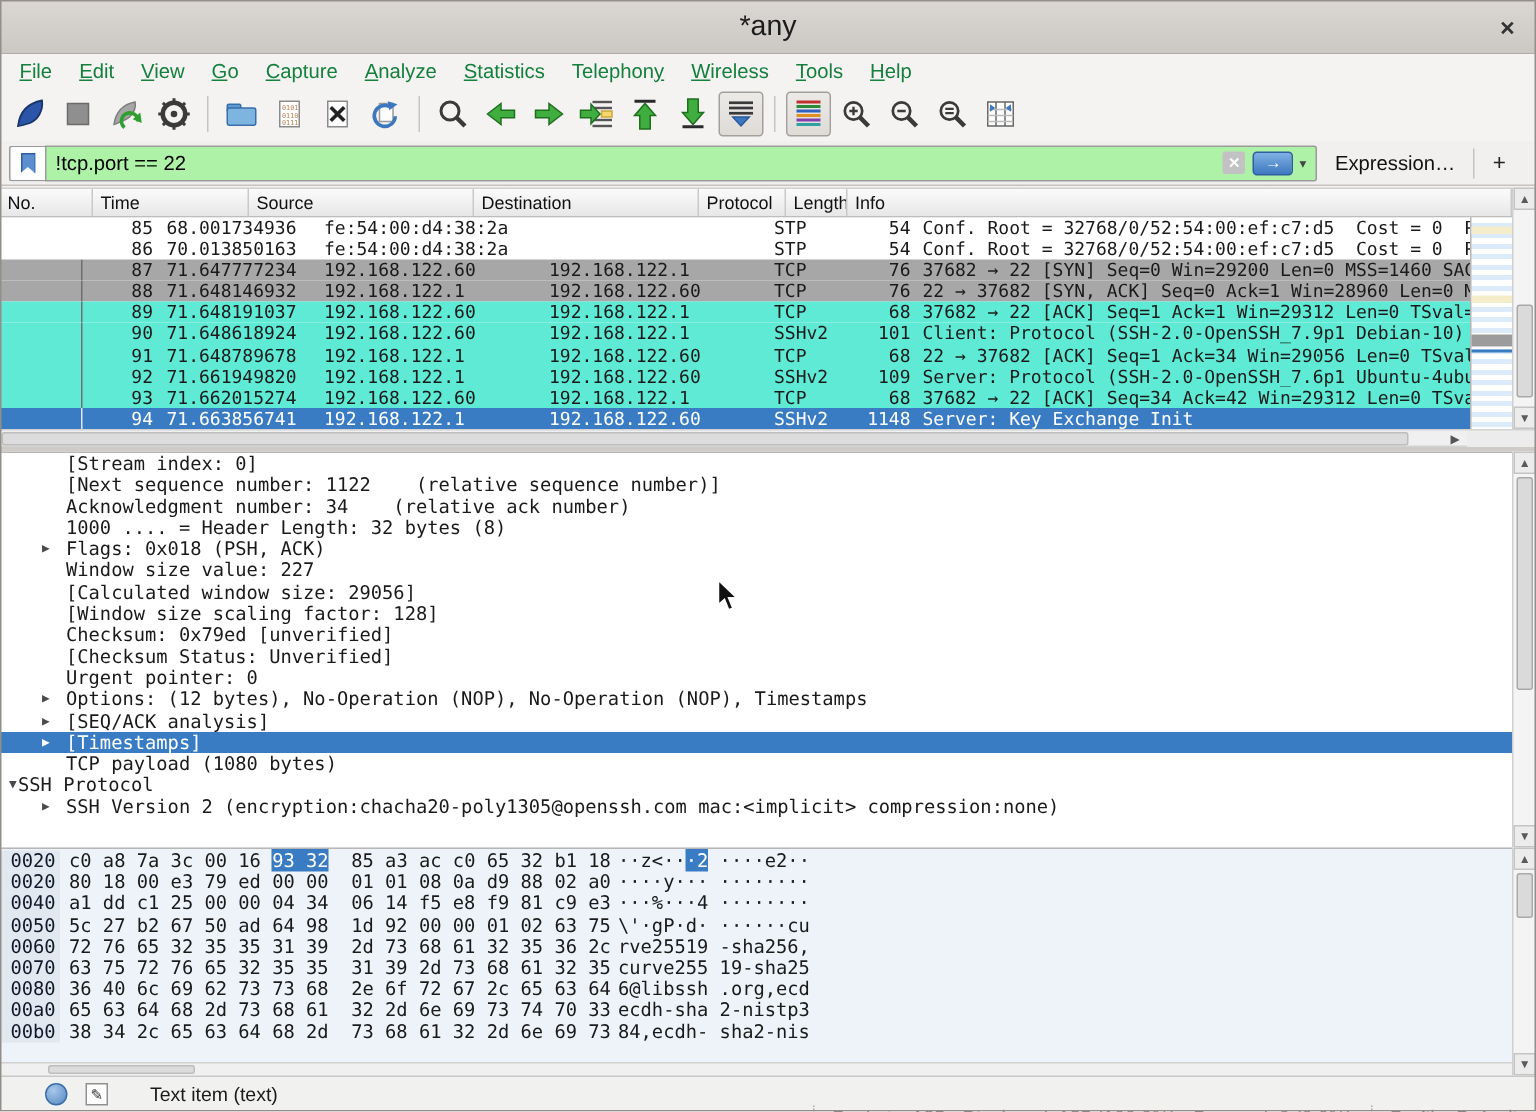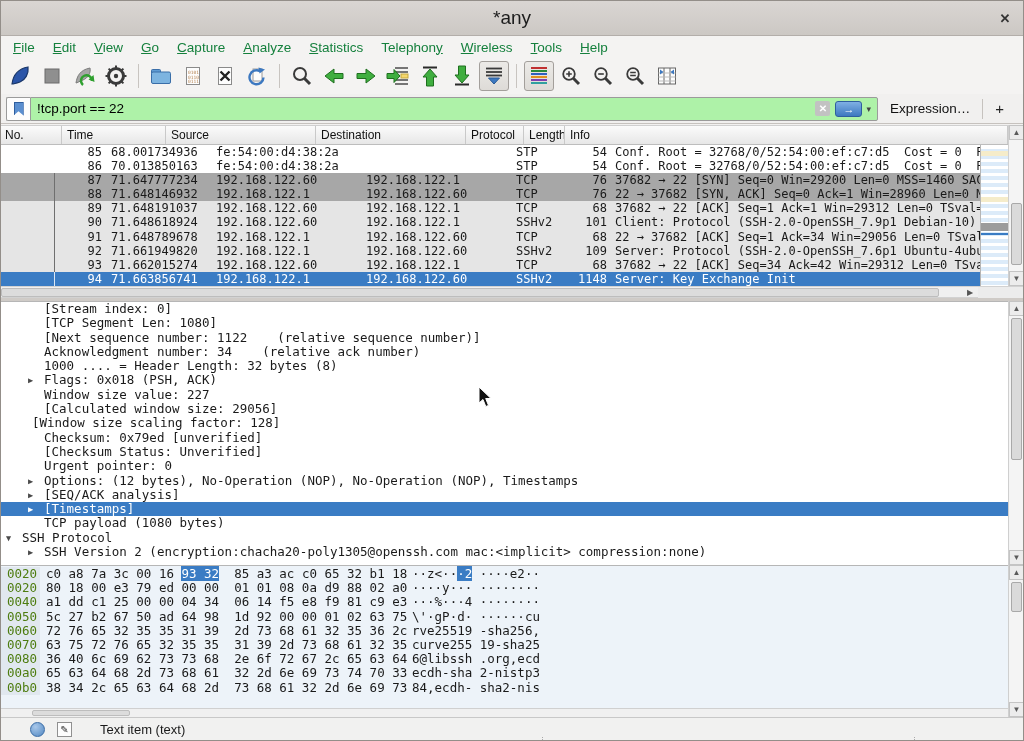--- a/index.html
+++ b/index.html
@@ -62,21 +62,21 @@
     font-size:12px; color:#111; }
   .hcell { border-right:1px solid #c9c9c9; padding:2px 0 0 5px; overflow:hidden; white-space:nowrap; }
   .w-no{width:62px;} .w-time{width:104px;} .w-src{width:150px;} .w-dst{width:150px;}
   .w-proto{width:58px;} .w-len{width:41px;} .w-info{flex:1;}
 
   .packet-rows { position:absolute; left:0; top:145px; width:980px; height:141px;
     overflow:hidden; background:#fff; }
   .prow { display:flex; height:14.1px; line-height:14.1px; font-size:12px;
     font-family:"DejaVu Sans Mono",monospace; white-space:pre;padding-left:46px; }
   .prow.gray { background:#a7a7a7; }
-  .prow.tcp  { background:#e5e5e5; }
+  .prow.tcp  { background:#5eead4; }
   .prow.sel  { background:#3a7cc4; color:#fff; }
   .pcell { overflow:hidden; flex:none; }
   .c-no   { width:62px; text-align:right; padding-right:6px; position:relative; }
   .c-time { width:104px; padding-left:3px; }
   .c-src  { width:150px; padding-left:4px; }
   .c-dst  { width:150px; padding-left:4px; }
   .c-proto{ width:58px;  padding-left:4px; }
   .c-len  { width:41px;  text-align:right; padding-right:4px; }
   .c-info { flex:1; padding-left:4px; }
   .relmark { position:absolute; left:8px; top:0; bottom:0; width:1px; background:#6f6f6f; }
@@ -116,21 +116,21 @@
   .drow.sel .darrow { color:#fff; }
   .dtext { display:inline-block; }
 
   
   .hex-pane { position:absolute; left:0; top:565px; width:1008px; height:152px;
     background:#edf3f9; border-top:1px solid #b6b6b6; overflow:hidden; }
   .hex-rows { position:absolute; left:0; top:1px; width:1008px; }
   .hrow { position:relative; height:14.2px; line-height:14.2px; font-size:12.5px;
     font-family:"DejaVu Sans Mono",monospace; white-space:pre; }
   .h-off { position:absolute; left:0; top:0; width:40px; height:14.2px;
-    background:#e1e8ef; color:#4d7c0f; padding-left:7px; }
+    background:#e1e8ef; color:#0f172a; padding-left:7px; }
   .h-bytes { position:absolute; left:46px; top:0; }
   .h-ascii { position:absolute; left:412px; top:0; }
   .hl { background:#3a7cc4; color:#fff; }
   .hex-hscroll { position:absolute; left:0; bottom:0; width:1008px; height:9px;
     background:#f0f0f0; border-top:1px solid #d0d0d0; }
   .hex-hscroll .hthumb { top:1px; height:6px; }
 
   
   .statusbar { position:absolute; left:0; top:717px; width:1024px; height:24px;
     background:#f1f1f0; border-top:1px solid #c8c8c8; display:flex; align-items:center;
@@ -386,36 +386,35 @@
   <span class="hthumb" style="left:1px;width:938px;"></span>
   <span class="harrow" style="right:0;">▶</span>
 </div>
 <div class="corner"></div>
 
 <div class="splitter"></div>
 
 <div class="detail-pane">
   <div>
       <div class="drow"><span class="darrow" style="left: 28px;"></span><span class="dtext" style="margin-left: 44px;">[Stream index: 0]</span></div>
-      <div class="drow"><span class="darrow" style="left: 28px;"></span><span class="dtext" style="margin-left: 44px;">[TCP Segment Len: 1080]</span></div>
       <div class="drow"><span class="darrow" style="left: 28px;"></span><span class="dtext" style="margin-left: 44px;">[Next sequence number: 1122    (relative sequence number)]</span></div>
       <div class="drow"><span class="darrow" style="left: 28px;"></span><span class="dtext" style="margin-left: 44px;">Acknowledgment number: 34    (relative ack number)</span></div>
       <div class="drow"><span class="darrow" style="left: 28px;"></span><span class="dtext" style="margin-left: 44px;">1000 .... = Header Length: 32 bytes (8)</span></div>
       <div class="drow"><span class="darrow" style="left: 28px;">▶</span><span class="dtext" style="margin-left: 44px;">Flags: 0x018 (PSH, ACK)</span></div>
       <div class="drow"><span class="darrow" style="left: 28px;"></span><span class="dtext" style="margin-left: 44px;">Window size value: 227</span></div>
       <div class="drow"><span class="darrow" style="left: 28px;"></span><span class="dtext" style="margin-left: 44px;">[Calculated window size: 29056]</span></div>
-      <div class="drow"><span class="darrow" style="left: 28px;"></span><span class="dtext" style="margin-left: 32px;">[Window size scaling factor: 128]</span></div>
+      <div class="drow"><span class="darrow" style="left: 28px;"></span><span class="dtext" style="margin-left: 44px;">[Window size scaling factor: 128]</span></div>
       <div class="drow"><span class="darrow" style="left: 28px;"></span><span class="dtext" style="margin-left: 44px;">Checksum: 0x79ed [unverified]</span></div>
       <div class="drow"><span class="darrow" style="left: 28px;"></span><span class="dtext" style="margin-left: 44px;">[Checksum Status: Unverified]</span></div>
       <div class="drow"><span class="darrow" style="left: 28px;"></span><span class="dtext" style="margin-left: 44px;">Urgent pointer: 0</span></div>
       <div class="drow"><span class="darrow" style="left: 28px;">▶</span><span class="dtext" style="margin-left: 44px;">Options: (12 bytes), No-Operation (NOP), No-Operation (NOP), Timestamps</span></div>
       <div class="drow"><span class="darrow" style="left: 28px;">▶</span><span class="dtext" style="margin-left: 44px;">[SEQ/ACK analysis]</span></div>
       <div class="drow sel"><span class="darrow" style="left: 28px;">▶</span><span class="dtext" style="margin-left: 44px;">[Timestamps]</span></div>
       <div class="drow"><span class="darrow" style="left: 28px;"></span><span class="dtext" style="margin-left: 44px;">TCP payload (1080 bytes)</span></div>
-      <div class="drow"><span class="darrow" style="left: 6px;">▼</span><span class="dtext" style="margin-left: 22px;">SSH Protocol</span></div>
+      <div class="drow"><span class="darrow" style="left: 6px;">▼</span><span class="dtext" style="margin-left: 12px;">SSH Protocol</span></div>
       <div class="drow"><span class="darrow" style="left: 28px;">▶</span><span class="dtext" style="margin-left: 44px;">SSH Version 2 (encryption:chacha20-poly1305@openssh.com mac:&lt;implicit&gt; compression:none)</span></div>
     </div>
 </div>
 <div class="vscroll" style="top:301px;height:264px;">
   <span class="sb-btn sb-up">▲</span>
   <span class="sb-thumb" style="top:17px;height:142px;"></span>
   <span class="sb-btn sb-down">▼</span>
 </div>
 
 <div class="hex-pane">

